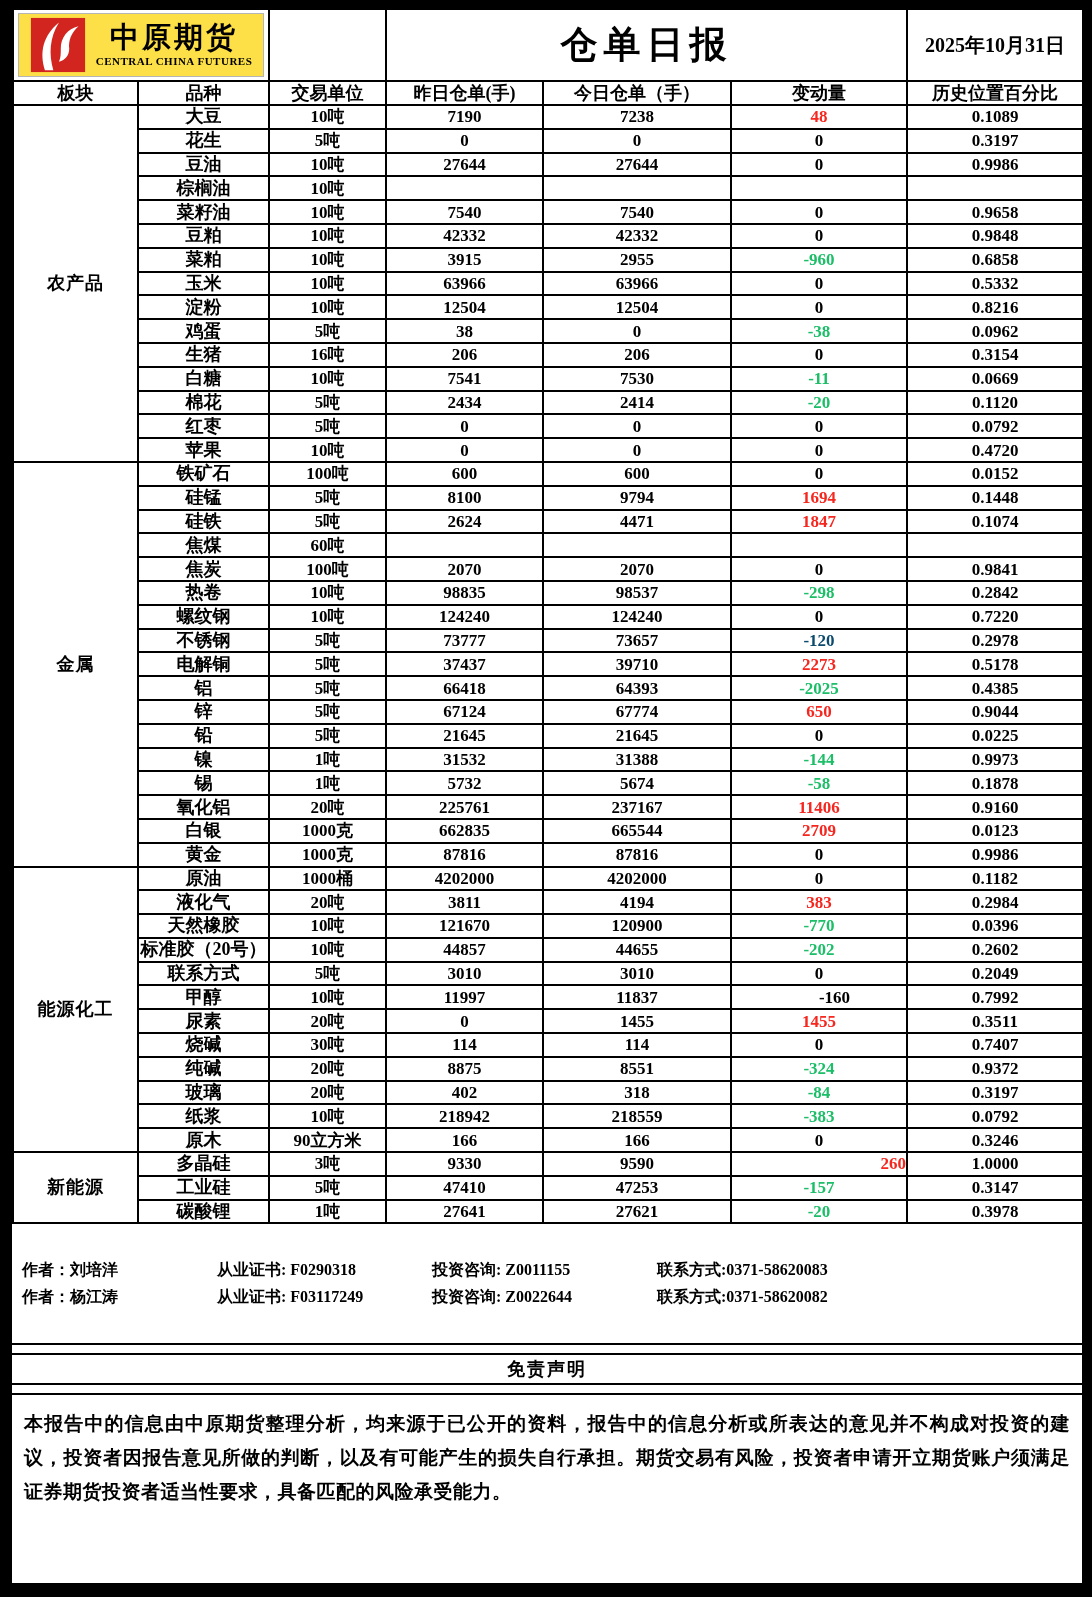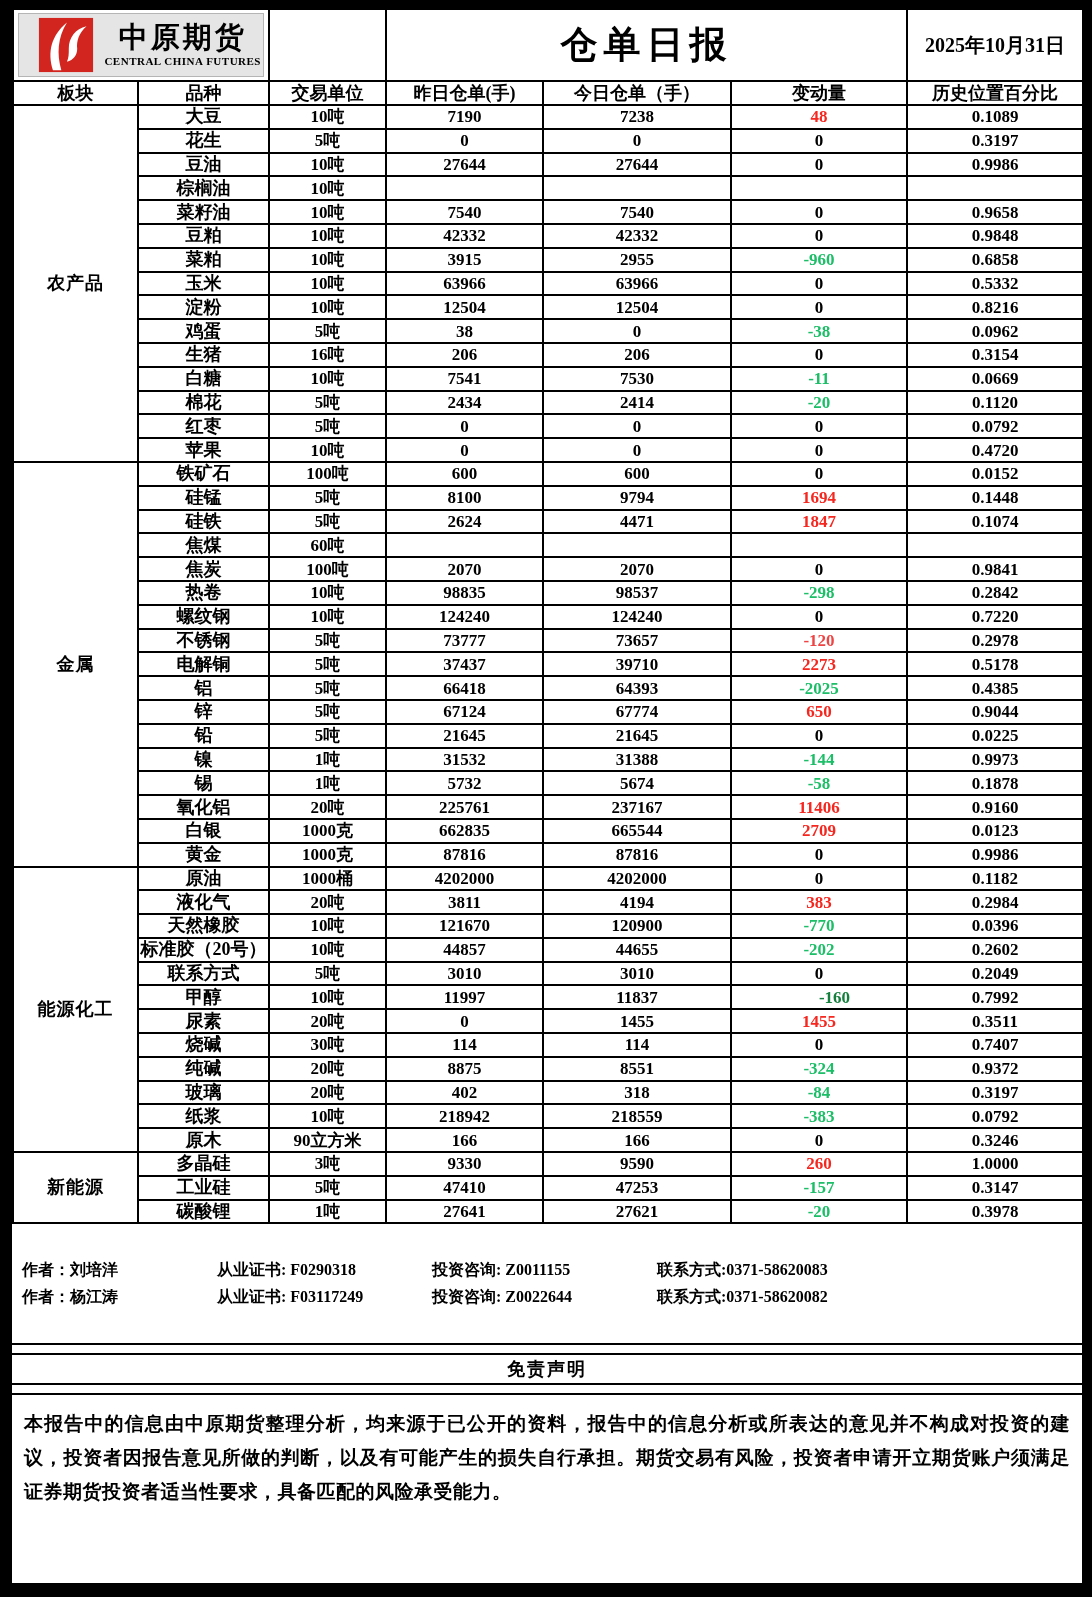--- a/index.html
+++ b/index.html
@@ -9,22 +9,22 @@
 
   
   table.report{border-collapse:collapse;table-layout:fixed;width:1070px;}
   table.report td,table.report th{border:2px solid #000;text-align:center;vertical-align:middle;
       padding:0;overflow:visible;font-weight:bold;color:#000;}
   col.c-sec{width:125px;}col.c-var{width:131px;}col.c-unit{width:117px;}
   col.c-y{width:157px;}col.c-t{width:188px;}col.c-chg{width:176px;}col.c-pct{width:176px;}
 
   tr.hdr-band td{height:70px;}
   .logo-cell{padding:2px;}
-  .logo-box{margin:2px 4px;border:1px solid #b5b5b5;background:#e5e5e5;height:62px;
-      display:flex;align-items:center;justify-content:flex-end;gap:10px;padding:0 2px;}
+  .logo-box{margin:2px 4px;border:1px solid #b5b5b5;background:#fde047;height:62px;
+      display:flex;align-items:center;justify-content:center;gap:10px;padding:0 2px;}
   .logo-mark{width:56px;height:56px;flex:0 0 auto;}
   .logo-text{display:flex;flex-direction:column;align-items:center;line-height:1;}
   .logo-cn{font-size:29px;font-weight:bold;letter-spacing:3px;white-space:nowrap;}
   .logo-en{font-size:11px;font-weight:bold;letter-spacing:0.5px;white-space:nowrap;margin-top:4px;}
   .title-cell{font-size:37px;font-weight:bold;letter-spacing:6px;}
   .date-cell{font-size:20px;font-weight:bold;}
 
   tr.col-hdr th{height:22px;font-size:18px;line-height:20px;}
   tbody td{height:21.8px;font-size:17px;line-height:21px;white-space:nowrap;}
   td.sec{font-size:18px;letter-spacing:1px;}
@@ -362,21 +362,21 @@
         </tr>
         <tr>
           <td class="var">
             <div class="vwrap">
               <span>不锈钢</span>
             </div>
           </td>
           <td>5吨</td>
           <td>73777</td>
           <td>73657</td>
-          <td style="color: #ef4444;">-120</td>
+          <td style="color: #0c4a6e;">-120</td>
           <td>0.2978</td>
         </tr>
         <tr>
           <td class="var">
             <div class="vwrap">
               <span>电解铜</span>
             </div>
           </td>
           <td>5吨</td>
           <td>37437</td>
@@ -543,21 +543,21 @@
         </tr>
         <tr>
           <td class="var">
             <div class="vwrap">
               <span>甲醇</span>
             </div>
           </td>
           <td>10吨</td>
           <td>11997</td>
           <td>11837</td>
-          <td style="color: #15803d; padding-left: 31px;">-160</td>
+          <td style="color: #000000; padding-left: 31px;">-160</td>
           <td>0.7992</td>
         </tr>
         <tr>
           <td class="var">
             <div class="vwrap">
               <span>尿素</span>
             </div>
           </td>
           <td>20吨</td>
           <td>0</td>
@@ -628,21 +628,21 @@
         <tr>
           <td rowspan="3" class="sec">新能源</td>
           <td class="var">
             <div class="vwrap">
               <span>多晶硅</span>
             </div>
           </td>
           <td>3吨</td>
           <td>9330</td>
           <td>9590</td>
-          <td style="color: rgb(245, 39, 31);">260</td>
+          <td style="color: rgb(245, 39, 31); text-align: right;">260</td>
           <td>1.0000</td>
         </tr>
         <tr>
           <td class="var">
             <div class="vwrap">
               <span>工业硅</span>
             </div>
           </td>
           <td>5吨</td>
           <td>47410</td>

